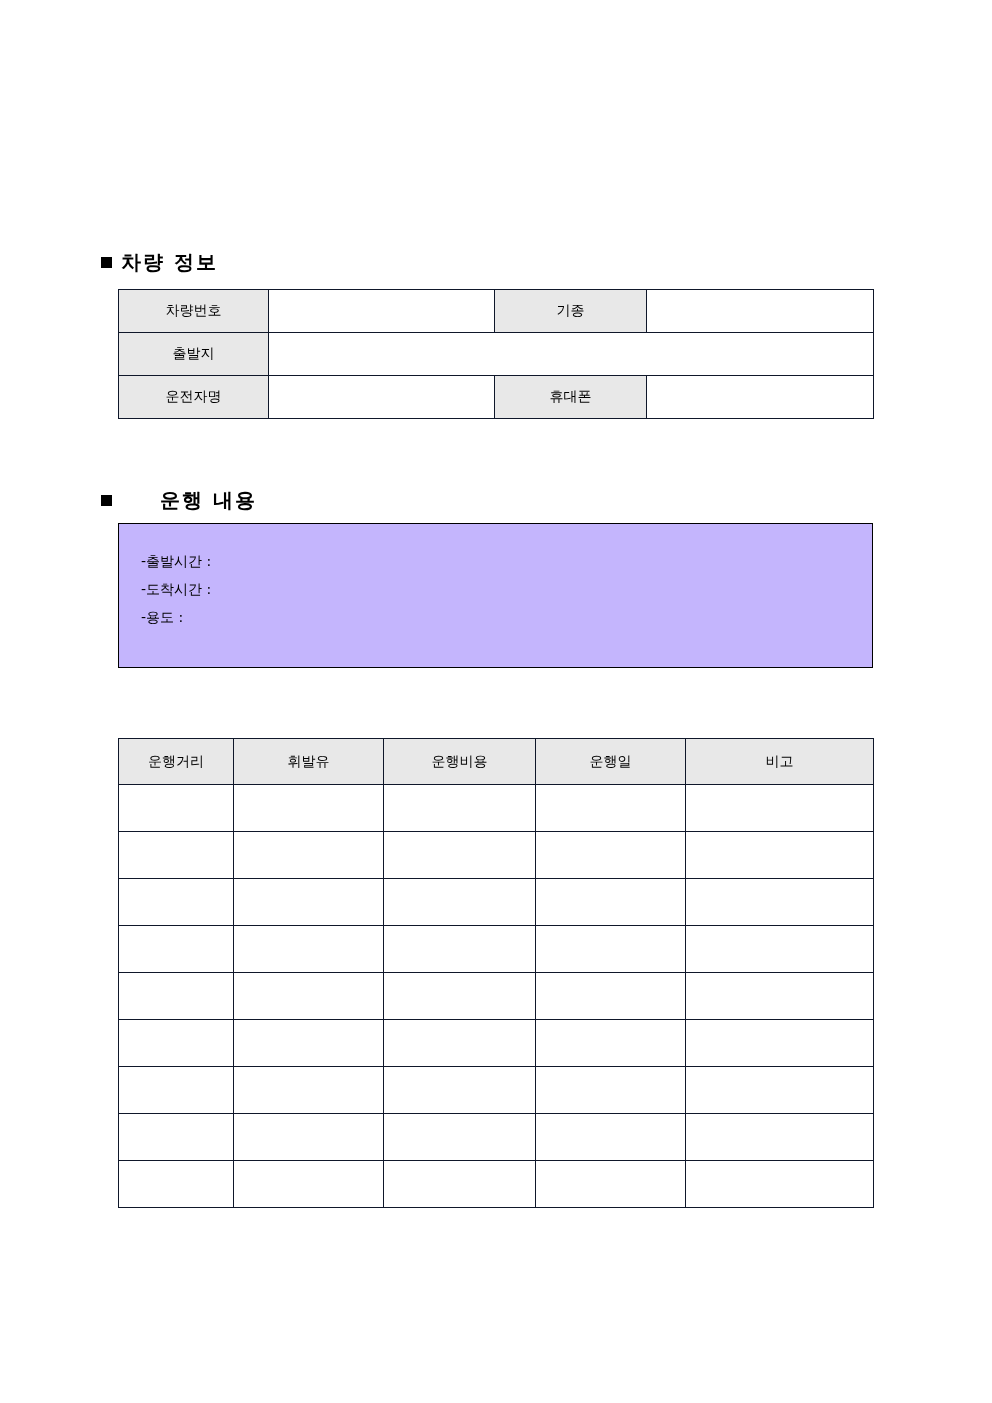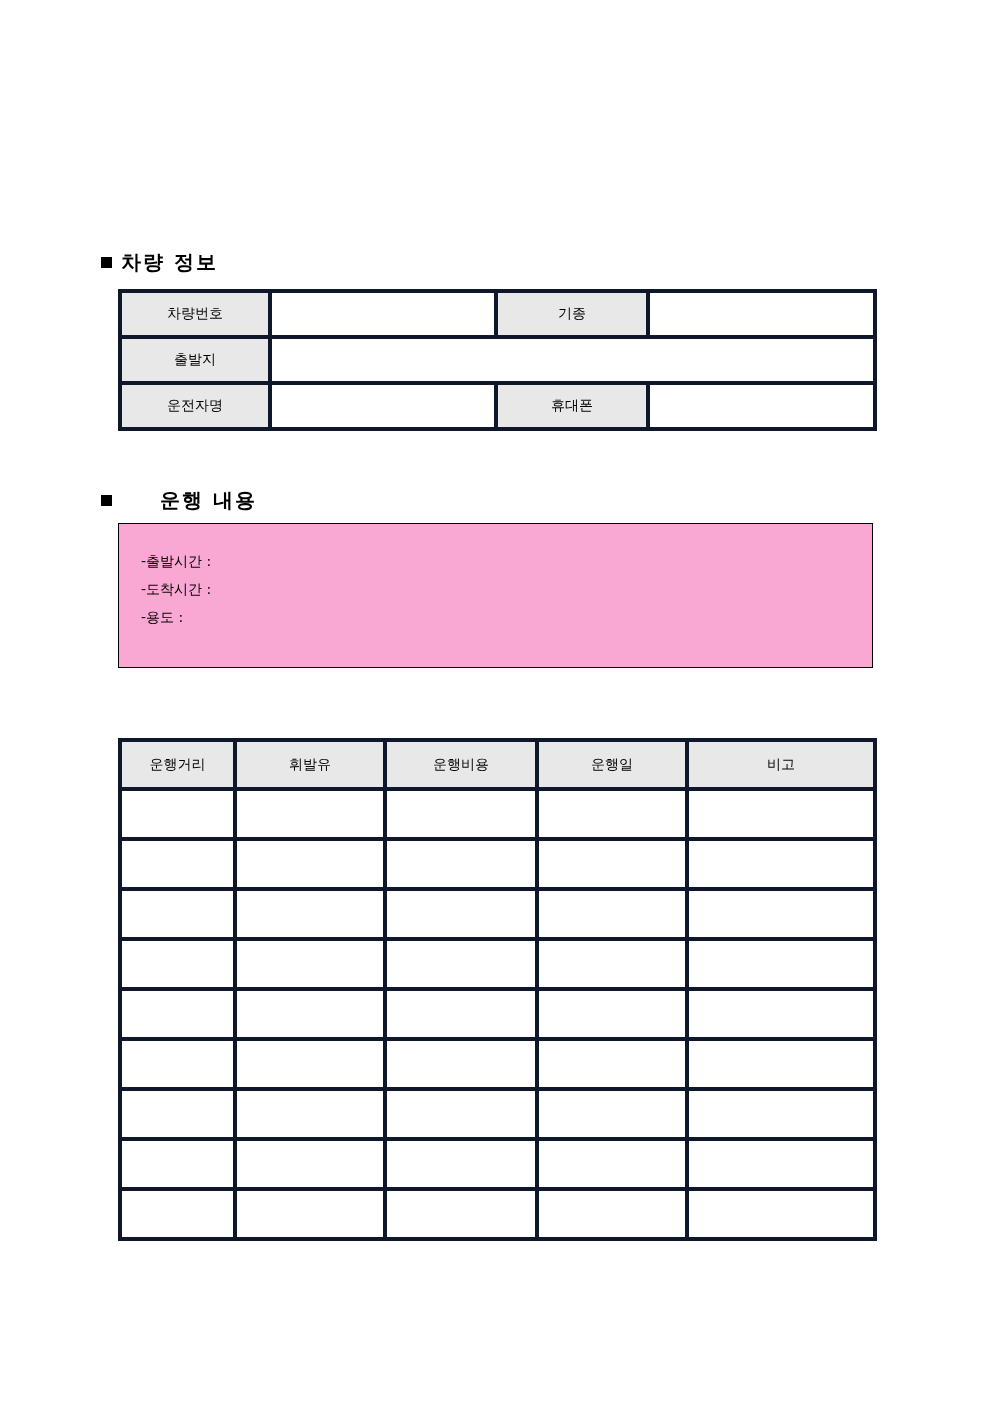--- a/index.html
+++ b/index.html
@@ -61,21 +61,21 @@
 
   
   table.doc-table {
     position: absolute;
     border-collapse: collapse;
     table-layout: fixed;
     font-size: 14px;
   }
   table.doc-table td,
   table.doc-table th {
-    border: 4px solid #0f172a;
+    border: 1px solid #0f172a;
     padding: 0;
     font-weight: normal;
     vertical-align: middle;
     text-align: center;
   }
 
   
   #vehicle-info-table {
     left: 118px;
     top: 289px;
@@ -93,21 +93,21 @@
 
   
   #drive-detail-box {
     position: absolute;
     left: 118px;
     top: 523px;
     width: 755px;
     height: 145px;
     border: 1px solid #000000;
     box-sizing: border-box;
-    background: #f9a8d4;
+    background: #c4b5fd;
   }
   #drive-detail-box .detail-lines {
     padding: 23px 0 0 22px;
   }
   #drive-detail-box .detail-line {
     font-size: 14px;
     line-height: 28px;
     white-space: pre;
   }
 

